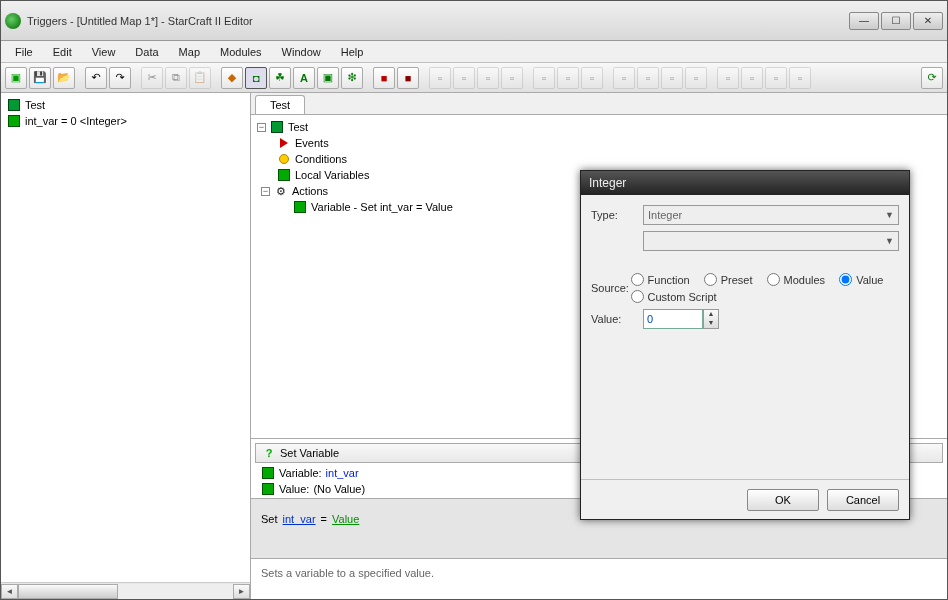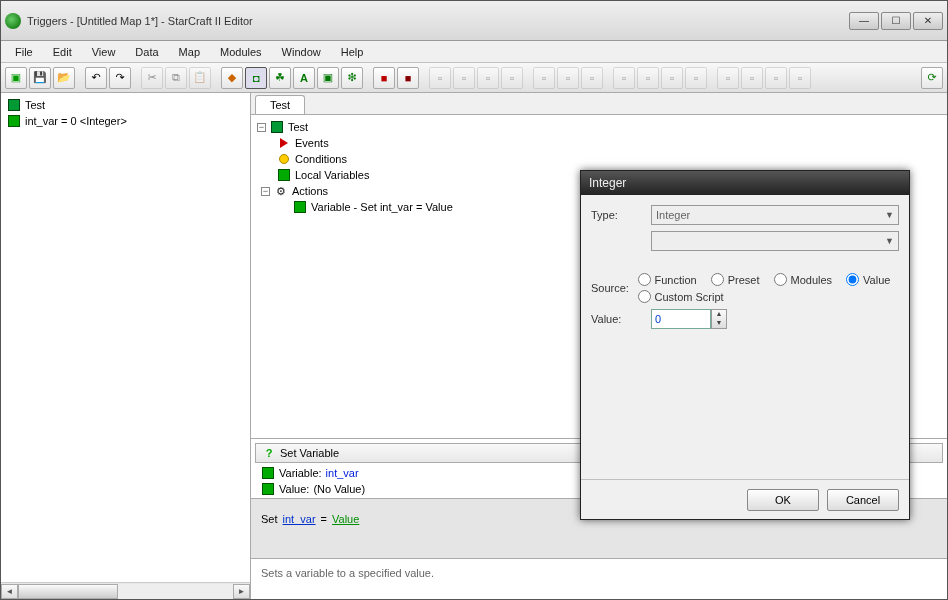--- a/index.html
+++ b/index.html
@@ -49,21 +49,21 @@
 .exprpanel .var { color:#0030cc; text-decoration:underline; }
 .exprpanel .eq { color:#000; }
 .exprpanel .val { color:#009000; text-decoration:underline; }
 .hintpanel { flex:0 0 40px; padding:8px 10px; color:#666; background:#fff;}
 
 .link { color:#0020dd; }
 
 .dialog { position:absolute; left:558px; top:170px; width:330px; height:350px; background:#f0f0f0; border:1px solid #222; box-shadow: 0 0 8px rgba(0,0,0,0.6); display:flex; flex-direction:column;margin-left:22px;}
 .dialog .dtitle { height:24px; background:linear-gradient(to bottom,#555,#222); color:#eee; display:flex; align-items:center; padding:0 8px; font-size:12px;}
 .dialog .dbody { flex:1; padding:10px 10px 4px 10px; background:#f0f0f0; display:flex; flex-direction:column; gap:6px;}
-.dialog .row { display:flex; align-items:center; gap:8px; }
+.dialog .row { display:flex; align-items:center; }
 .dialog .label { width:52px; color:#333; }
 .dialog select, .dialog .fakeselect { flex:1; height:20px; border:1px solid #999; background:#eee; color:#666; padding:0 4px; font-size:11px; }
 .dialog .fakeselect { display:flex; align-items:center; justify-content:space-between;}
 .dialog .fakeselect .arrow { font-size:9px; color:#555;}
 .dialog .radios { display:flex; flex-wrap:wrap; gap:4px 14px; }
 .dialog .radios label { display:flex; align-items:center; gap:4px; color:#333;}
 .dialog .spinwrap { display:flex; }
 .dialog input.num { width:60px; height:20px; border:1px solid #7a9; background:#fff; color:#04c; padding:0 3px; font-size:11px;}
 .dialog .spin { width:16px; height:20px; border:1px solid #999; background:linear-gradient(#fafafa,#ddd); display:flex; flex-direction:column;}
 .dialog .spin div{flex:1;font-size:7px;line-height:8px;text-align:center;color:#444;}

